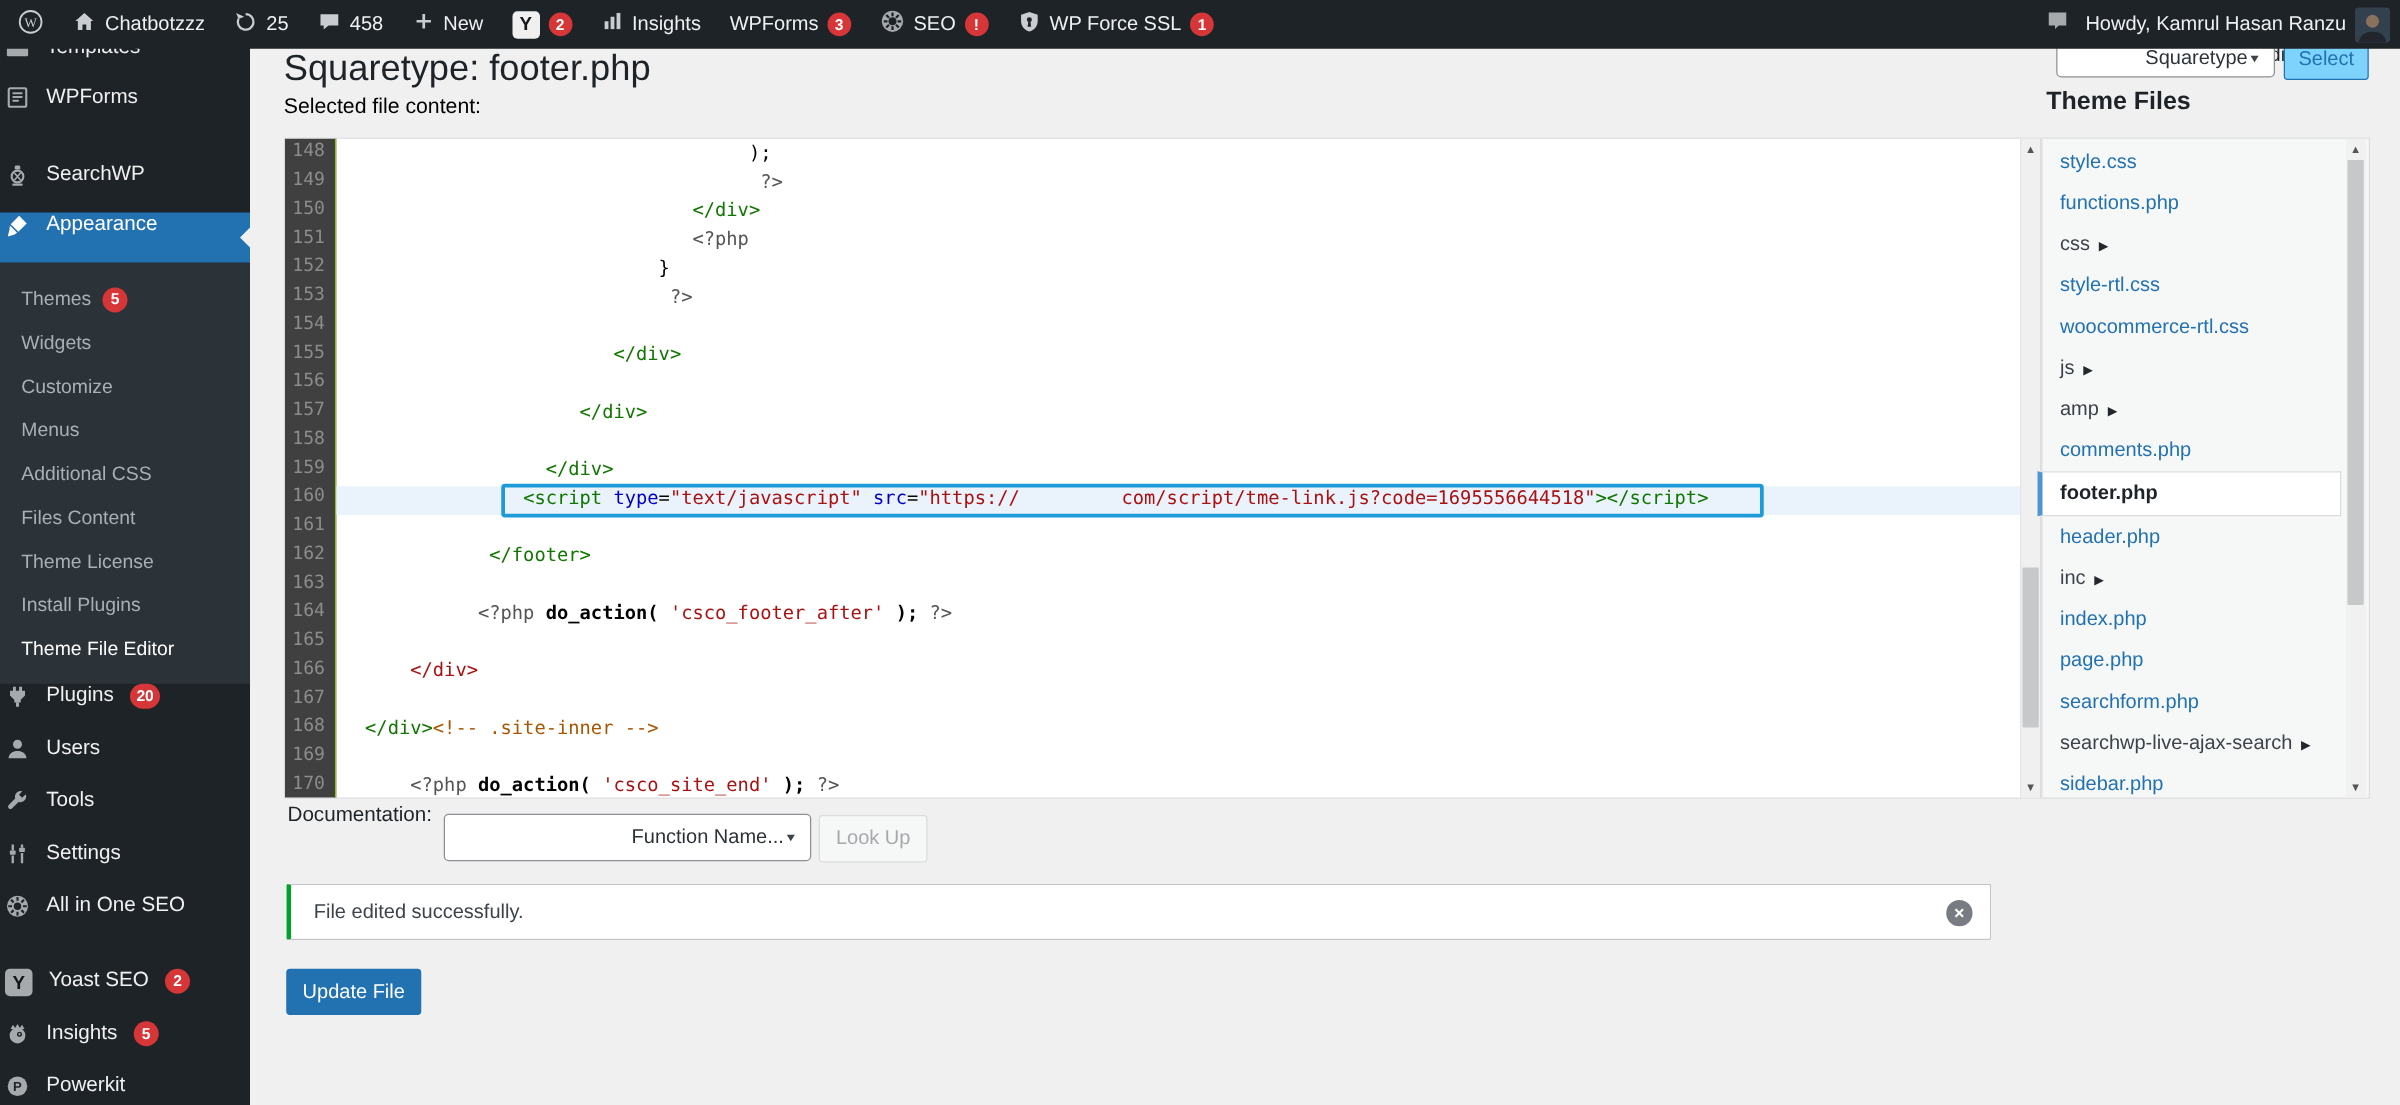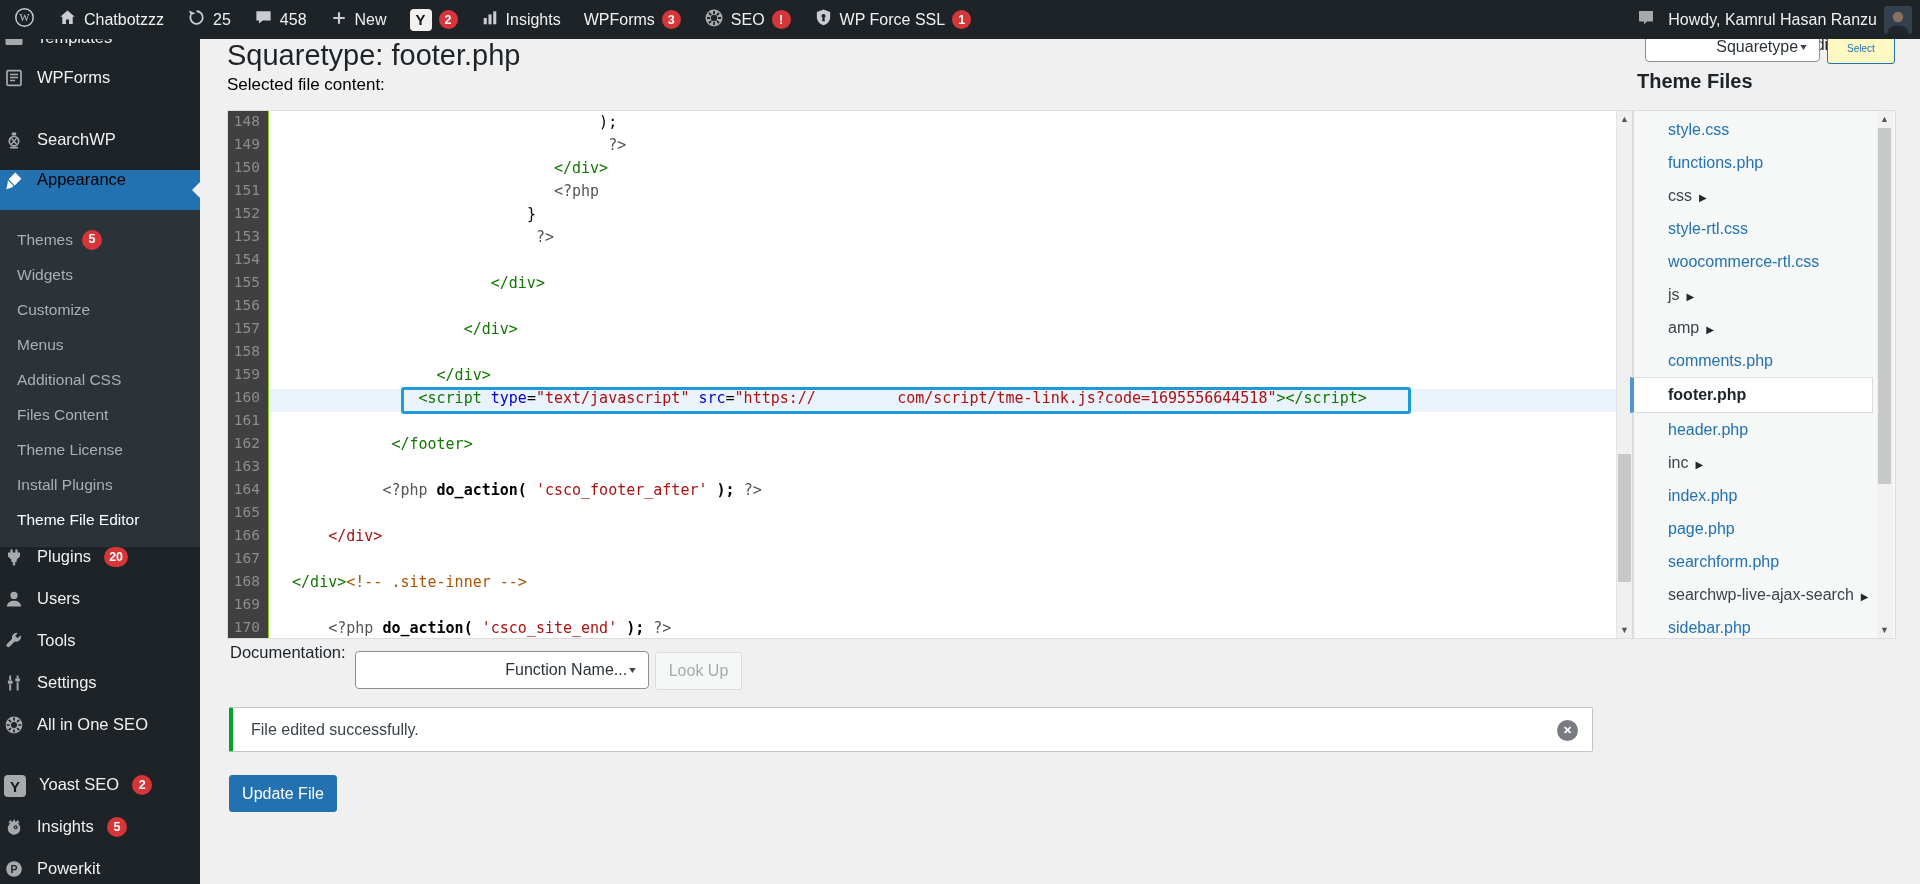--- a/index.html
+++ b/index.html
@@ -15,42 +15,42 @@
     border-radius:10px;background:#d63638;color:#fff;font-size:12.5px;font-weight:bold;padding:0 5px;box-sizing:border-box;}
   .yoast-sq{width:22px;height:22px;border-radius:4px;background:#f0f0f1;color:#14161a;font-weight:bold;
     display:inline-flex;align-items:center;justify-content:center;font-size:15px;}
   .avatar{width:28px;height:28px;border-radius:3px;overflow:hidden;display:inline-block;background:#31404f;}
   
   #sidebar{position:absolute;top:0;left:0;width:200px;height:884px;background:#1d2327;z-index:20;
     padding-top:28px;box-sizing:border-box;font-size:16.5px;}
   .sb-item{height:40px;display:flex;align-items:flex-start;gap:13px;padding-left:4px;color:#f0f0f1;cursor:pointer;position:relative;}
   .sb-item svg{color:#a7aaad}
   .sb-item.h42{height:42px}
-  .sb-item.active{background:#2271b1;color:#000000}
+  .sb-item.active{background:#2271b1;color:#ffffff}
   .sb-item.active svg{color:#fff}
   .sb-item.active::after{content:'';position:absolute;right:0;top:50%;margin-top:-8px;
     border:8px solid transparent;border-right-color:#f0f0f1;}
   .sb-sep{height:22px}
   .sb-sep2{height:18px}
   .sb-sub{background:#2c3338;padding:12px 0 10px 0;}
   .sb-sub-item{height:35px;line-height:35px;padding-left:17px;font-size:15.5px;color:#a9b0b5;cursor:pointer;
     display:flex;align-items:center;gap:9px;}
   .sb-sub-item.current{color:#fff;font-weight:normal}
   .sb-badge{display:inline-flex;align-items:center;justify-content:center;min-width:20px;height:20px;
     border-radius:10px;background:#d63638;color:#fff;font-size:12.5px;font-weight:bold;padding:0 5px;box-sizing:border-box;}
   
   #content{position:absolute;top:0;left:200px;right:0;bottom:0;background:#f0f0f1;z-index:10;}
   #page-title{position:absolute;left:27px;top:20px;font-size:29px;font-weight:500;color:#1d2327;}
   #select-theme-label{position:absolute;right:83px;top:36px;font-size:16px;color:#1d2327;}
   .selectbox{position:absolute;background:#fff;border:1px solid #8c8f94;border-radius:4px;
     display:flex;align-items:center;justify-content:flex-end;padding:0 10px 0 12px;box-sizing:border-box;
     font-size:16px;color:#2c3338;cursor:pointer;}
   #theme-select{left:1445px;top:32px;width:175px;height:30px;}
-  #select-btn{position:absolute;left:1627px;top:32px;width:66px;height:30px;background:#fef9c3;
-    border:1px solid #2271b1;border-radius:3px;color:#2271b1;font-size:10px;display:flex;align-items:center;justify-content:center;cursor:pointer;}
+  #select-btn{position:absolute;left:1627px;top:32px;width:66px;height:30px;background:#7dd3fc;
+    border:1px solid #2271b1;border-radius:3px;color:#2271b1;font-size:16px;display:flex;align-items:center;justify-content:center;cursor:pointer;}
   #selected-file-label{position:absolute;left:27px;top:75px;font-size:17px;color:#000000;}
   
   #editor{position:absolute;left:27px;top:110px;width:1406px;height:529px;background:#fff;
     border:1px solid #dcdcde;box-sizing:border-box;}
   #gutter{position:absolute;left:0;top:0;bottom:0;width:41px;background:#404040;border-right:1px solid #84cc16;
     box-sizing:border-box;padding-top:2px;}
   .gut-num{height:23px;line-height:23px;text-align:right;padding-right:8px;color:#8c8c8c;
     font:14.5px "DejaVu Sans Mono",monospace;}
   #code{position:absolute;left:41px;top:0;right:16px;bottom:0;padding-top:2px;overflow:hidden;cursor:text;}
   .code-line{height:23px;line-height:23px;white-space:pre;font:15px "DejaVu Sans Mono",monospace;padding-left:5px;}
@@ -62,21 +62,21 @@
   .vscroll{position:absolute;right:0;top:0;bottom:0;width:16px;background:#f0f0f1;border-left:1px solid #e4e4e4;box-sizing:border-box;}
   .vs-arrow{position:absolute;left:0;width:15px;height:16px;text-align:center;line-height:16px;font-size:9px;color:#555;cursor:pointer;}
   .vs-up{top:0}.vs-down{bottom:0}
   .vs-thumb{position:absolute;left:1px;width:13px;background:#c6c8ca;border-radius:1px;cursor:pointer;}
   #ed-thumb{top:343px;height:128px;}
   
   #tf-heading{position:absolute;left:1437px;top:70px;font-size:20px;font-weight:600;color:#1d2327;}
   #tf-panel{position:absolute;left:1433px;top:110px;width:263px;height:529px;background:#f6f7f7;
     border:1px solid #dcdcde;box-sizing:border-box;}
   #tf-list{position:absolute;left:0;top:0;right:19px;bottom:0;padding-top:2px;}
-  .tf-item{height:33px;line-height:33px;padding-left:34px;font-size:16px;color:#2271b1;cursor:pointer;white-space:nowrap;}
+  .tf-item{height:33px;line-height:33px;padding-left:14px;font-size:16px;color:#2271b1;cursor:pointer;white-space:nowrap;}
   .tf-item .dirarrow{font-size:10px;color:#23282d;margin-left:7px;}
   .tf-item.dir{color:#3c434a}
   .tf-item.active{background:#fff;border:1px solid #dcdcde;border-left:4px solid #4f94d4;
     margin-left:-4px;margin-right:3px;color:#1d2327;font-weight:600;height:36px;line-height:34px;box-sizing:border-box;}
   #tf-scroll{left:auto;right:2px;width:16px;background:#f1f1f1;border-left:none;}
   #tf-thumb{top:17px;height:356px;}
   
   #doc-label{position:absolute;left:30px;top:643px;font-size:16.5px;color:#1d2327;}
   #doc-select{left:155px;top:651px;width:294px;height:38px;}
   #lookup-btn{position:absolute;left:455px;top:652px;width:85px;height:36px;background:#f6f7f7;

